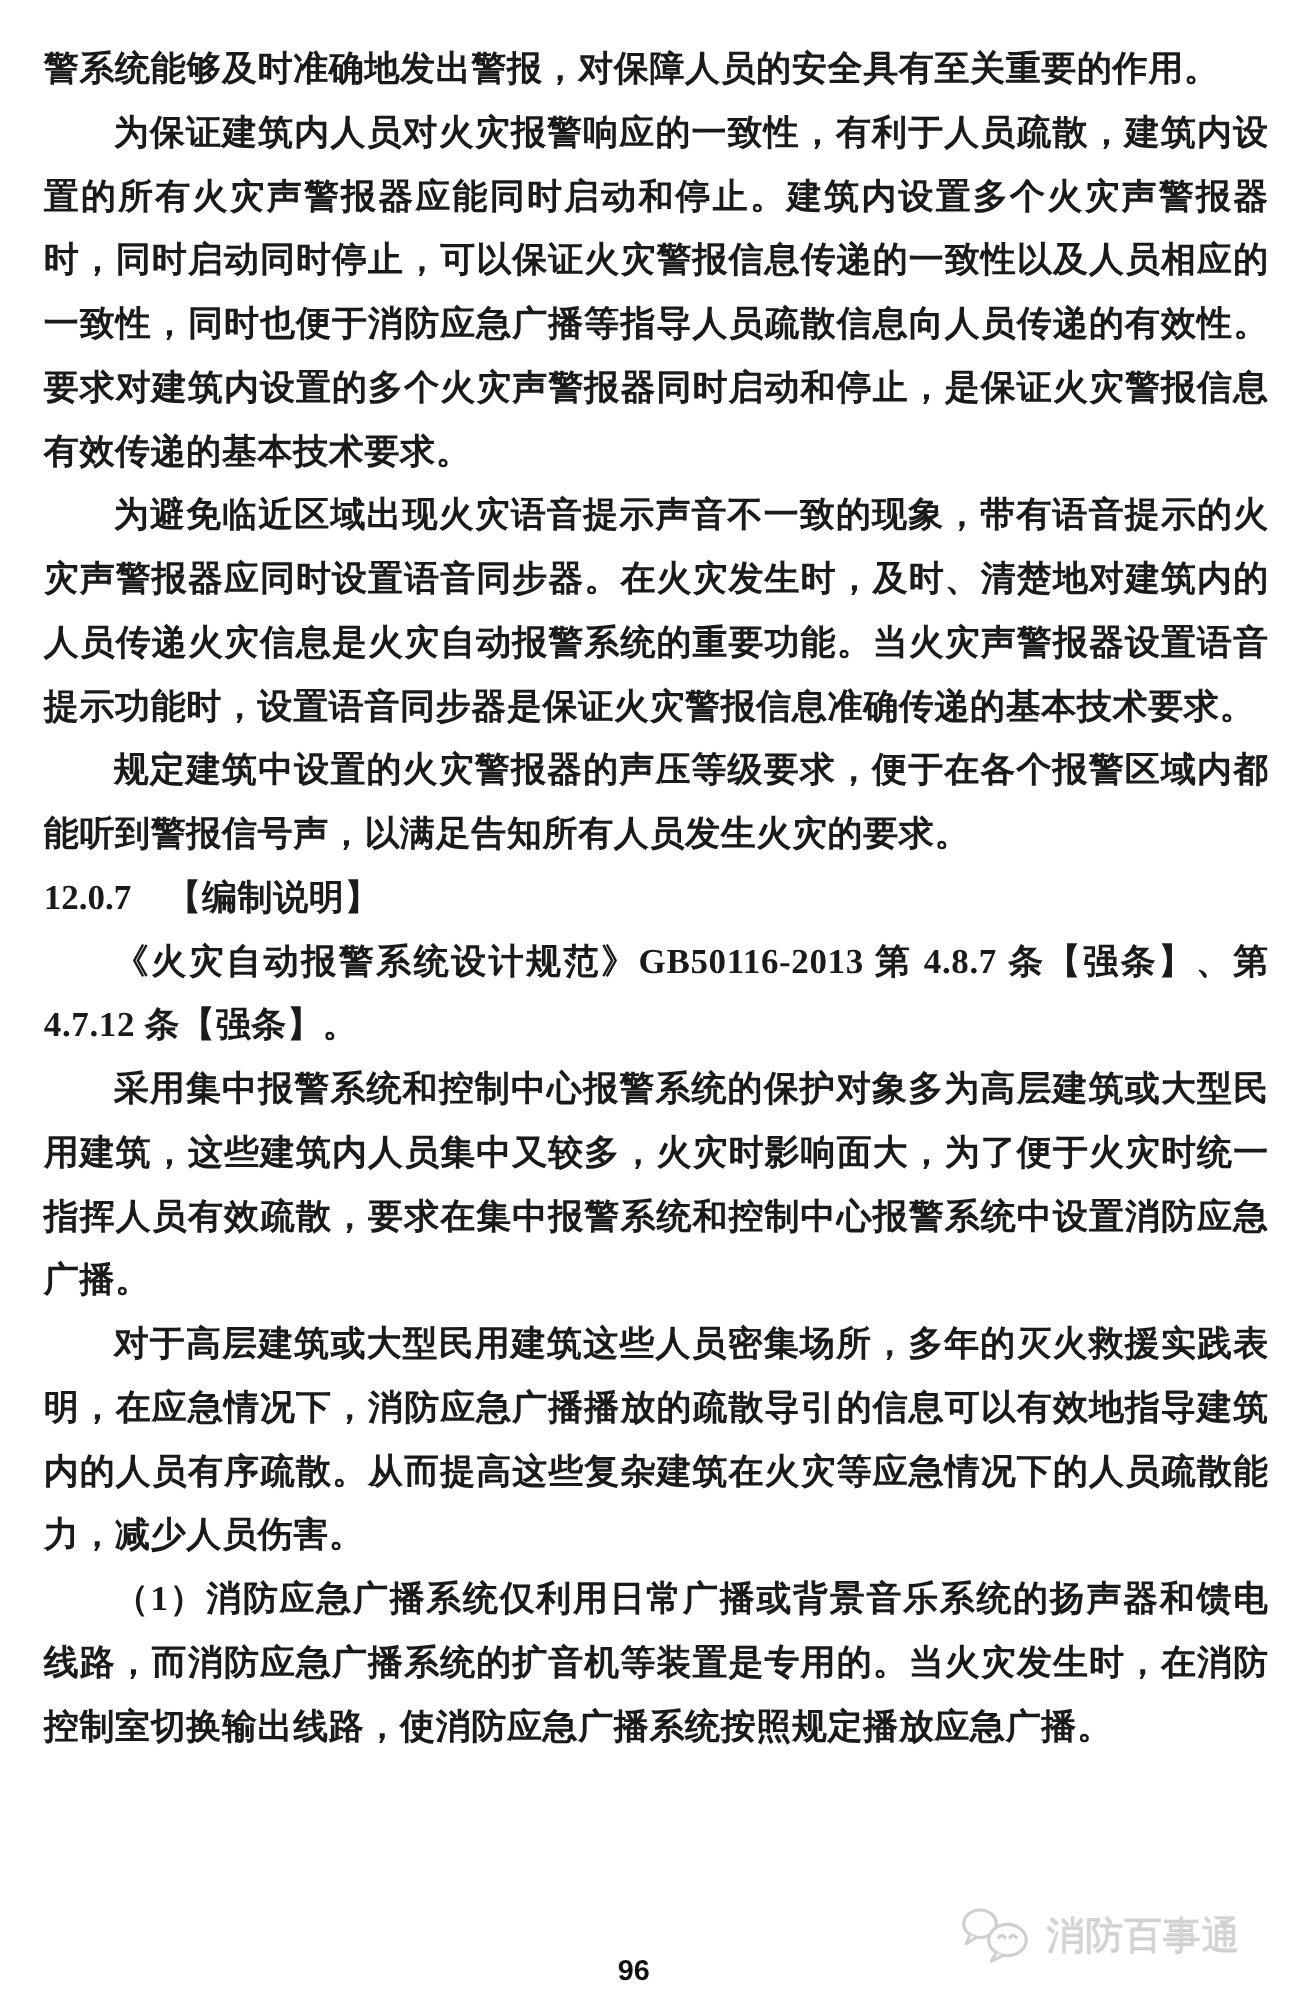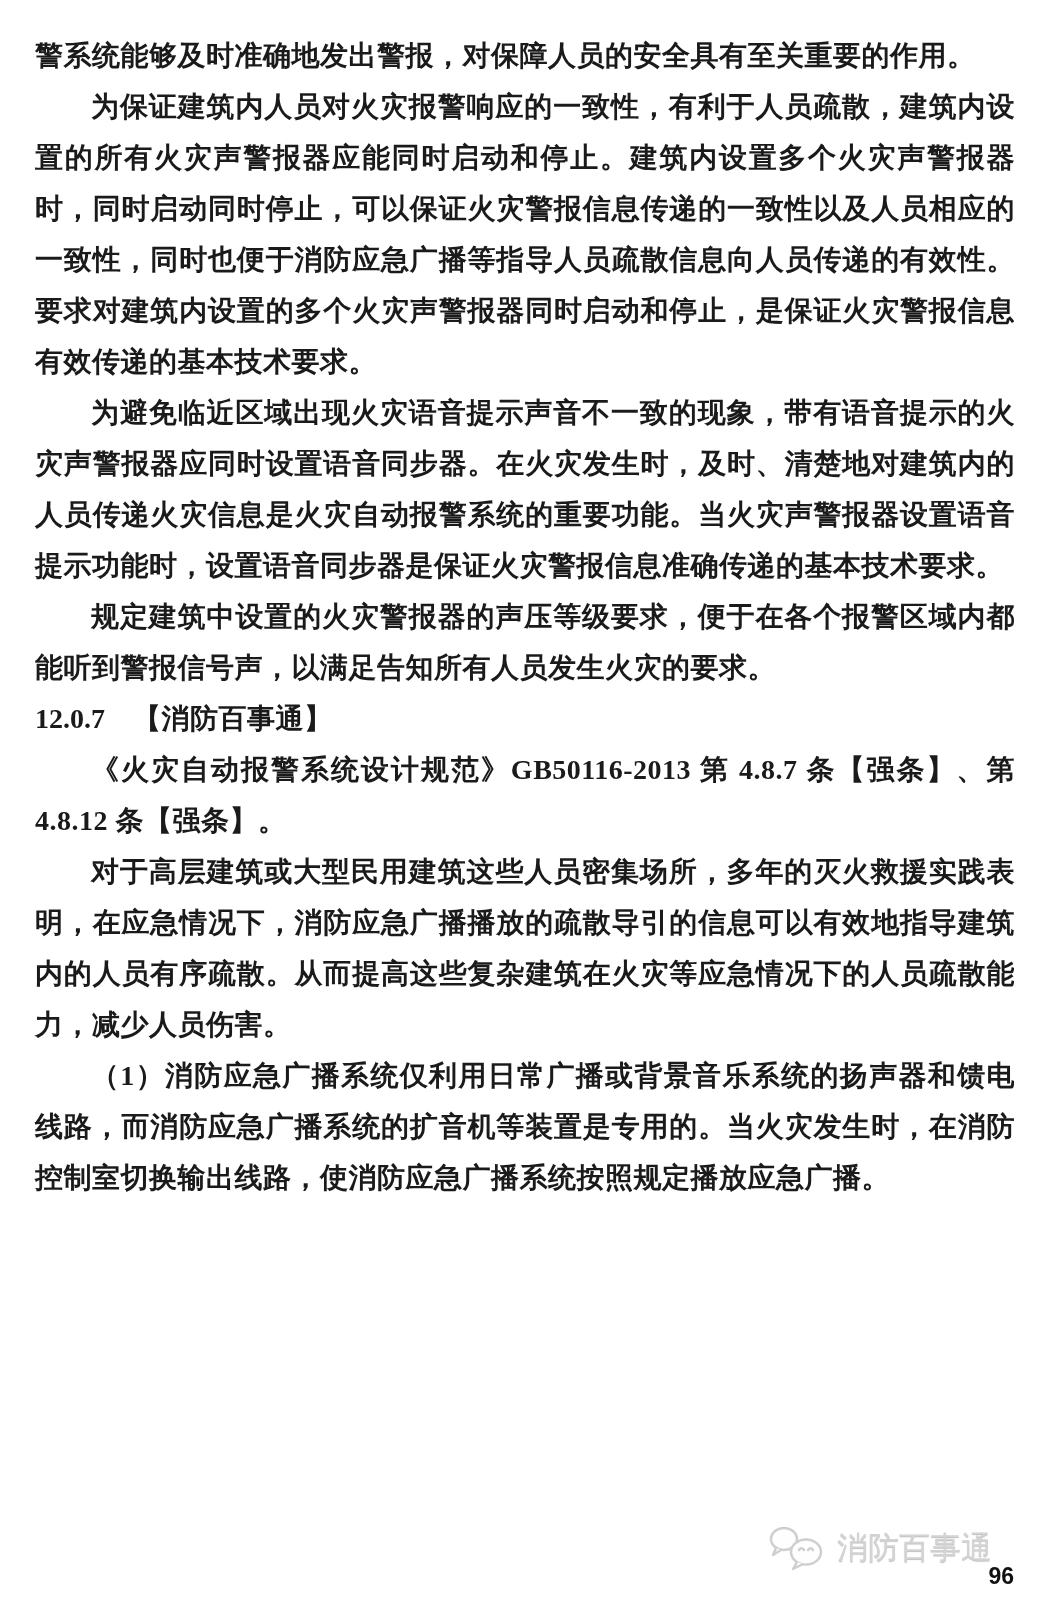--- a/index.html
+++ b/index.html
@@ -36,21 +36,21 @@
     font-family: "Liberation Serif", serif;
     margin-right: 1em;
     letter-spacing: 0;
     margin-top: 27px;
   }
   .footer-pagenum {
     position: absolute;
     left: 0;
     right: 0;
     bottom: 10px;
-    text-align: right;
+    text-align: center;
     font-size: 23px;
     font-weight: bold;
     font-family: "Liberation Sans", sans-serif;
     color: #111111;
   }
   .watermark {
     position: absolute;
     right: 22px;
     top: 1524px;
     display: flex;
@@ -69,26 +69,27 @@
 
 <div class="page">
 
   <div class="content">
     <p>警系统能够及时准确地发出警报，对保障人员的安全具有至关重要的作用。</p>
     <p class="p-indent">为保证建筑内人员对火灾报警响应的一致性，有利于人员疏散，建筑内设置的所有火灾声警报器应能同时启动和停止。建筑内设置多个火灾声警报器时，同时启动同时停止，可以保证火灾警报信息传递的一致性以及人员相应的一致性，同时也便于消防应急广播等指导人员疏散信息向人员传递的有效性。要求对建筑内设置的多个火灾声警报器同时启动和停止，是保证火灾警报信息有效传递的基本技术要求。</p>
     <p class="p-indent">为避免临近区域出现火灾语音提示声音不一致的现象，带有语音提示的火灾声警报器应同时设置语音同步器。在火灾发生时，及时、清楚地对建筑内的人员传递火灾信息是火灾自动报警系统的重要功能。当火灾声警报器设置语音提示功能时，设置语音同步器是保证火灾警报信息准确传递的基本技术要求。</p>
     <p class="p-indent">规定建筑中设置的火灾警报器的声压等级要求，便于在各个报警区域内都能听到警报信号声，以满足告知所有人员发生火灾的要求。</p>
 
     <p class="heading">
-      <span class="sec-num">12.0.7</span><span>【消防百事通】</span>
+      <span class="sec-num">12.0.7</span><span>【编制说明】</span>
     </p>
 
-    <p class="p-indent">《火灾自动报警系统设计规范》GB50116-2013 第 4.8.7 条【强条】、第 4.8.12 条【强条】。</p>
+    <p class="p-indent">《火灾自动报警系统设计规范》GB50116-2013 第 4.8.7 条【强条】、第 4.7.12 条【强条】。</p>
 
 
+    <p class="p-indent">采用集中报警系统和控制中心报警系统的保护对象多为高层建筑或大型民用建筑，这些建筑内人员集中又较多，火灾时影响面大，为了便于火灾时统一指挥人员有效疏散，要求在集中报警系统和控制中心报警系统中设置消防应急广播。</p>
     <p class="p-indent">对于高层建筑或大型民用建筑这些人员密集场所，多年的灭火救援实践表明，在应急情况下，消防应急广播播放的疏散导引的信息可以有效地指导建筑内的人员有序疏散。从而提高这些复杂建筑在火灾等应急情况下的人员疏散能力，减少人员伤害。</p>
     <p class="p-indent">（1）消防应急广播系统仅利用日常广播或背景音乐系统的扬声器和馈电线路，而消防应急广播系统的扩音机等装置是专用的。当火灾发生时，在消防控制室切换输出线路，使消防应急广播系统按照规定播放应急广播。</p>
 
   </div>
 
   <div class="watermark">
     <span>
       <svg width="62" height="48" viewBox="0 0 62 48" fill="none">
         <ellipse cx="17" cy="15" rx="13" ry="11" stroke="#cfcfcf" stroke-width="2.5" fill="#fefefe"></ellipse>
         <path d="M9 24 L6 31 L14 26" stroke="#cfcfcf" stroke-width="2.5" fill="#fefefe" stroke-linejoin="round"></path>

